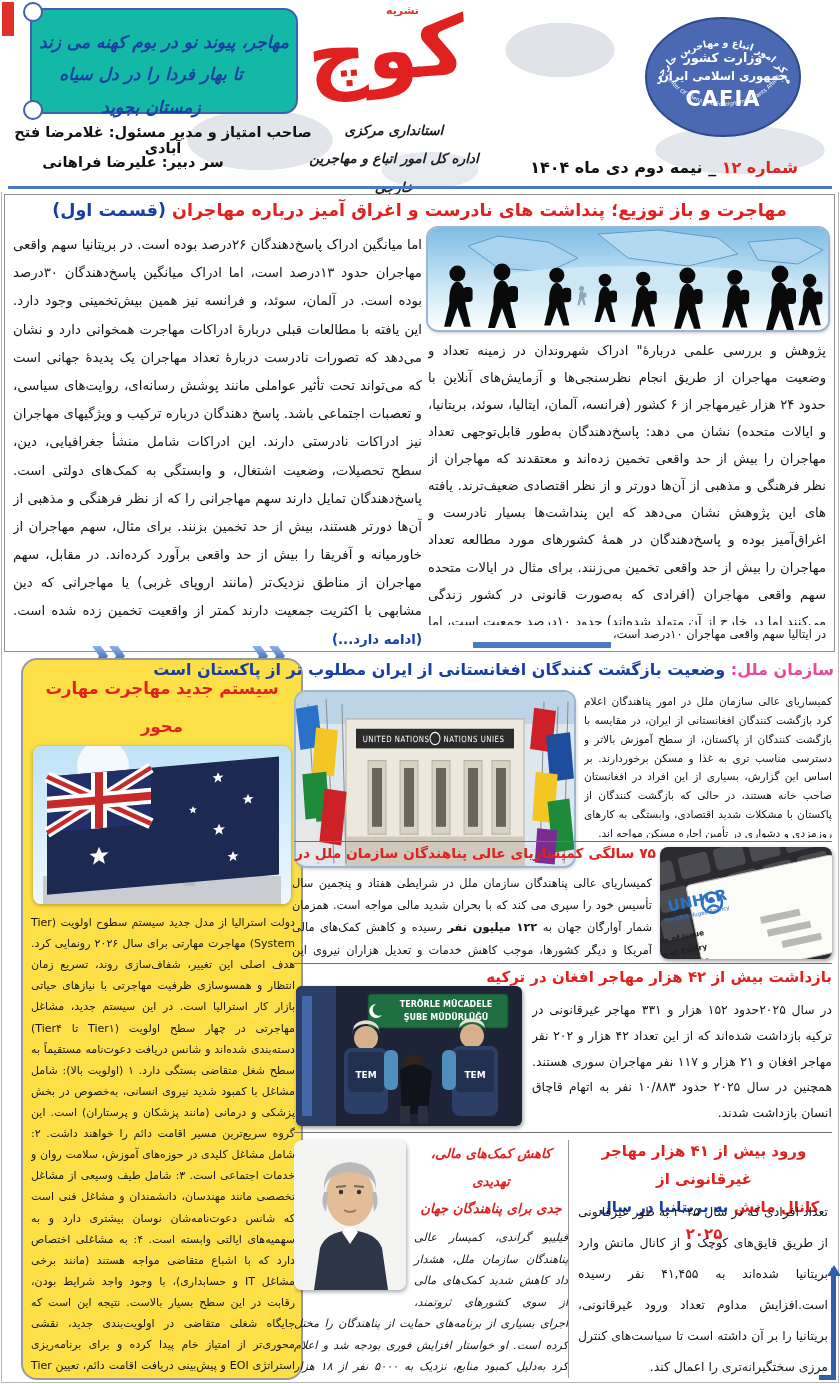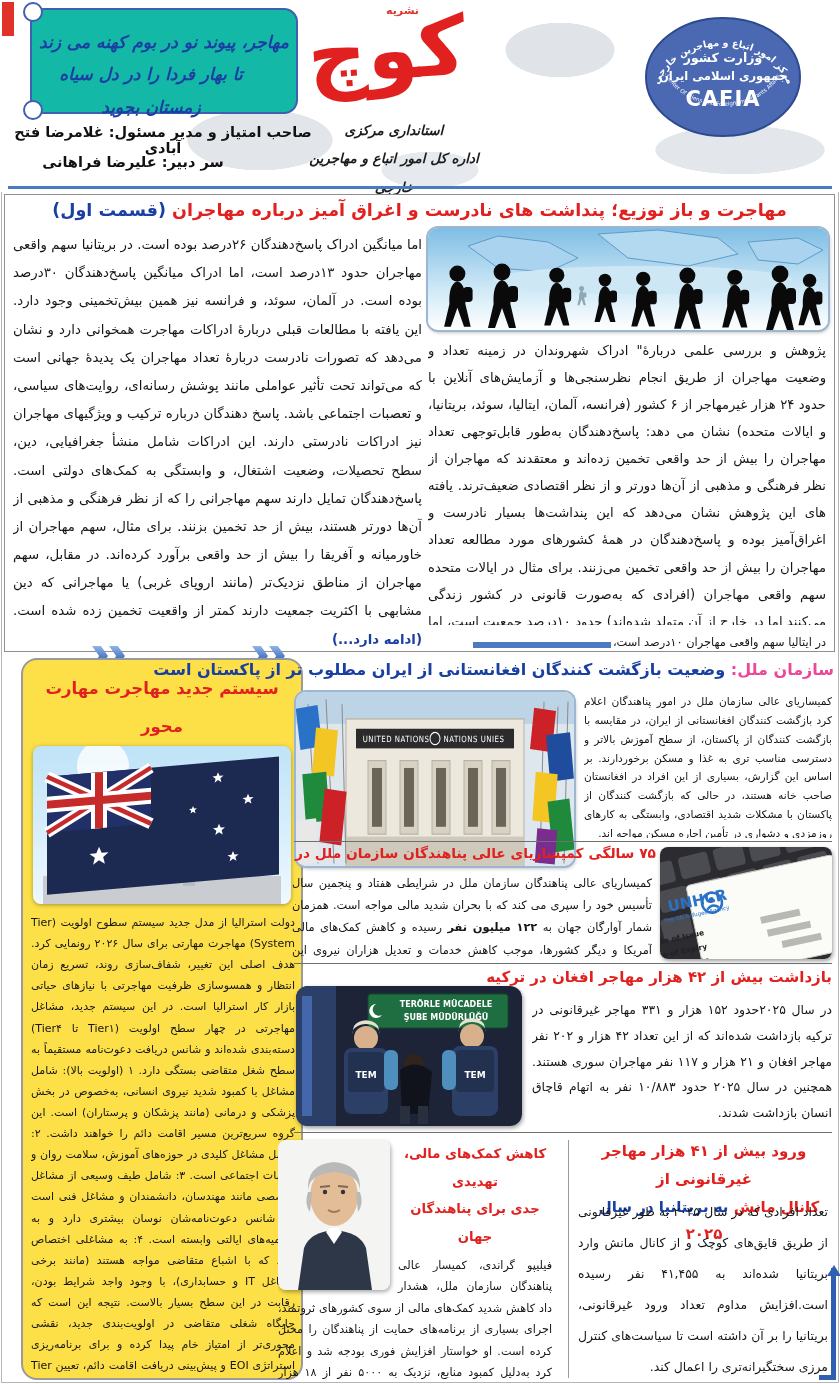--- a/index.html
+++ b/index.html
@@ -54,21 +54,21 @@
   .issue-line .num { color:#e1211f; }
   .blue-rule { position:absolute; left:8px; top:186px; width:824px; height:3px; background:#4a7ac0; }
 
   
   .lead-box { position:absolute; left:4px; top:194px; width:831px; height:458px; border:1.5px solid #8f8f8f; background:#fff; }
   .lead-headline { position:absolute; top:5px; left:0; width:100%; text-align:center; font-size:17.5px; font-weight:bold; color:#e1211f; }
   .lead-headline .tag { color:#1a3fa3; }
   .lead-img { position:absolute; right:6px; top:33px; width:400px; height:102px; border-radius:10px; overflow:hidden; box-shadow:0 0 0 2px #9db6d2, 1px 2px 4px rgba(0,0,0,.35); }
   .col-right { position:absolute; right:8px; top:142px; width:398px; height:288px; overflow:hidden;
     direction:rtl; text-align:justify; font-size:13.2px; line-height:2.05; color:#161616; }
-  .col-right-last { position:absolute; right:8px; top:432px; width:398px; font-size:11.4px; color:#161616; white-space:nowrap; overflow:hidden;margin-top:8px; }
+  .col-right-last { position:absolute; right:8px; top:432px; width:398px; font-size:11.4px; color:#161616; white-space:nowrap; overflow:hidden; }
   .lead-bluebar { position:absolute; left:468px; bottom:3px; width:138px; height:6px; background:#4a7ac0; }
   .col-left { position:absolute; left:8px; top:36px; width:409px; height:416px; overflow:hidden;
     direction:rtl; text-align:justify; font-size:13.3px; line-height:2.12; color:#161616; }
   .continued { color:#1a3fa3; font-weight:bold; }
 
   
   .aus-box { position:absolute; left:21px; top:658px; width:282px; height:722px; border:2px solid #9a9a9a; border-radius:16px; background:#fde047; }
   .chev { position:absolute; width:36px; height:20px; }
   .chev i { position:absolute; top:0; width:16px; height:20px; display:block;
     background:linear-gradient(180deg,#8fb4e8,#1d4fa5);
@@ -88,35 +88,35 @@
     direction:rtl; text-align:justify; font-size:10.6px; line-height:1.78; color:#161616; }
   .hdiv { position:absolute; left:294px; width:538px; height:1px; background:#6f6f6f; }
   .d1 { top:841px; } .d2 { top:963px; } .d3 { top:1132px; }
 
   .art3-headline { position:absolute; left:290px; top:845px; width:366px; text-align:center; color:#e1211f; font-weight:bold; font-size:13.8px; white-space:nowrap; overflow:hidden; }
   .art3-img { position:absolute; left:660px; top:847px; width:172px; height:112px; border-radius:8px; overflow:hidden; box-shadow:1px 2px 4px rgba(0,0,0,.4); }
   .art3-body { position:absolute; left:292px; top:872px; width:360px; height:90px; overflow:hidden;
     direction:rtl; text-align:justify; font-size:11.4px; line-height:1.95; color:#161616; }
 
   .art4-headline { position:absolute; left:530px; top:968px; width:302px; text-align:center; color:#e1211f; font-weight:bold; font-size:15px; white-space:nowrap; }
-  .art4-img { position:absolute; left:296px; top:986px; width:226px; height:140px; border-radius:12px; overflow:hidden; box-shadow:1px 2px 4px rgba(0,0,0,.4); }
+  .art4-img { position:absolute; left:296px; top:986px; width:226px; height:140px; border-radius:6px; overflow:hidden; box-shadow:1px 2px 4px rgba(0,0,0,.4); }
   .art4-body { position:absolute; left:532px; top:997px; width:300px; height:132px; overflow:hidden;
     direction:rtl; text-align:justify; font-size:12.4px; line-height:2.08; color:#161616; }
 
   .vsep { position:absolute; left:568px; top:1140px; width:1px; height:238px; background:#9a9a9a; }
 
   .art5-headline { position:absolute; left:576px; top:1138px; width:256px; text-align:center; font-weight:bold; font-size:15px; line-height:1.85; color:#e1211f; }
   .art5-headline .blue { color:#1a3fa3;margin-left:10px; } .art5-headline .red { color:#e1211f; }
   .art5-body { position:absolute; left:578px; top:1196px; width:250px; height:182px; overflow:hidden;
     direction:rtl; text-align:justify; font-size:12.4px; line-height:2.5; color:#161616; }
   .bracket-bar { position:absolute; left:831px; top:1268px; width:5px; height:112px; background:#2e5fb0; }
   .bracket-bar::before { content:""; position:absolute; left:-4px; top:-10px; border:7px solid transparent; border-bottom:11px solid #2e5fb0; }
   .bracket-bar::after { content:""; position:absolute; left:-12px; bottom:0; width:12px; height:5px; background:#2e5fb0; }
 
-  .art6 { position:absolute; left:278px; top:1138px; width:274px; height:242px; overflow:hidden; direction:rtl; }
+  .art6 { position:absolute; left:294px; top:1138px; width:274px; height:242px; overflow:hidden; direction:rtl;font-style:italic; }
   .art6 .portrait { float:left; width:112px; height:150px; margin:2px 8px 4px 0; border-radius:8px; overflow:hidden; box-shadow:1px 2px 4px rgba(0,0,0,.35); }
   .art6-headline { text-align:center; color:#e1211f; font-weight:bold; font-size:13.2px; line-height:2.1; padding-top:2px; }
   .art6-body { text-align:justify; font-size:11.2px; line-height:1.92; color:#161616; padding-top:4px; }
 
   svg text { font-family:"DejaVu Sans", sans-serif; }
 </style>
 </head>
 <body>
 
 <div id="page">
@@ -152,20 +152,23 @@
       <textPath href="#arcTop" startOffset="50%" text-anchor="middle">مرکز امور اتباع و مهاجرین خارجی</textPath>
     </text>
     <text x="81" y="48" text-anchor="middle" font-size="12.5" font-weight="bold" fill="#ffffff">وزارت کشور</text>
     <text x="81" y="66" text-anchor="middle" font-size="11.5" font-weight="bold" fill="#ffffff">جمهوری اسلامی ایران</text>
     <text x="81" y="92" text-anchor="middle" font-size="21" font-weight="bold" fill="#ffffff" letter-spacing="1">CAFIA</text>
     <text font-size="5.6" fill="#ffffff">
       <textPath href="#arcBot" startOffset="50%" text-anchor="middle">Center Of Aliens And Foreign Immigrants Affairs</textPath>
     </text>
   </svg>
 
+  <div class="issue-line">
+    <span class="num">شماره ۱۲</span><span> _ نیمه دوم دی ماه ۱۴۰۴</span>
+  </div>
   <div class="blue-rule"></div>
 
   <div class="lead-box">
     <div class="lead-headline">
       <span>مهاجرت و باز توزیع؛ پنداشت های نادرست و اغراق آمیز درباره مهاجران </span><span class="tag">(قسمت اول)</span>
     </div>
 
     <div class="lead-img">
       <svg viewBox="0 0 400 102" width="100%" height="100%" preserveAspectRatio="none">
         <defs>

